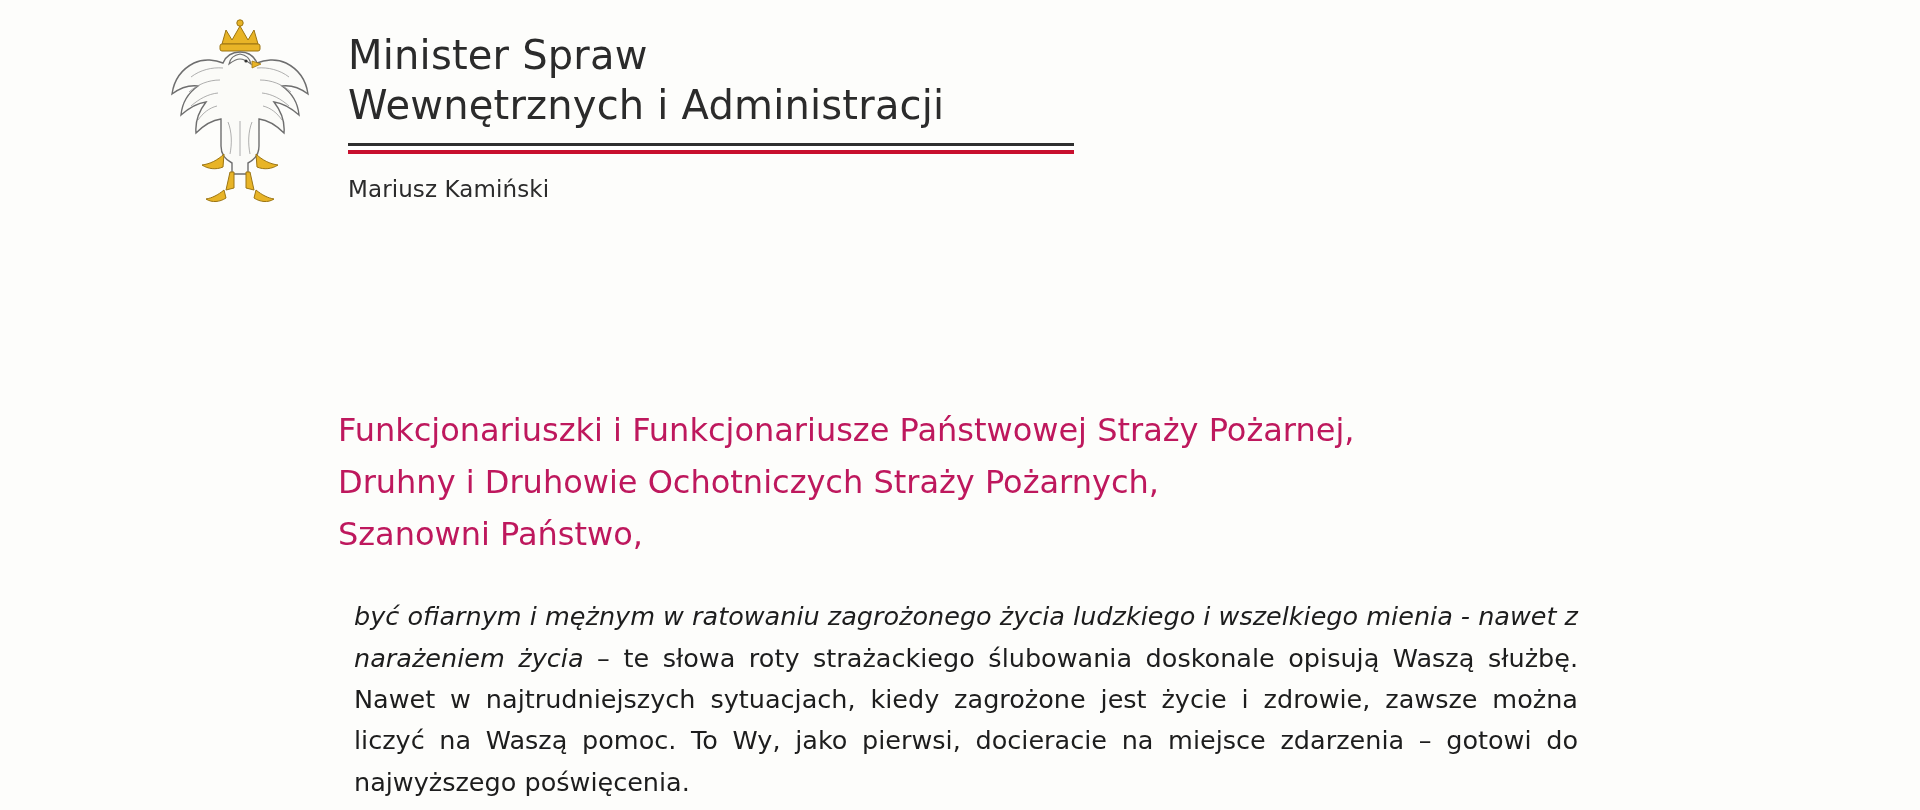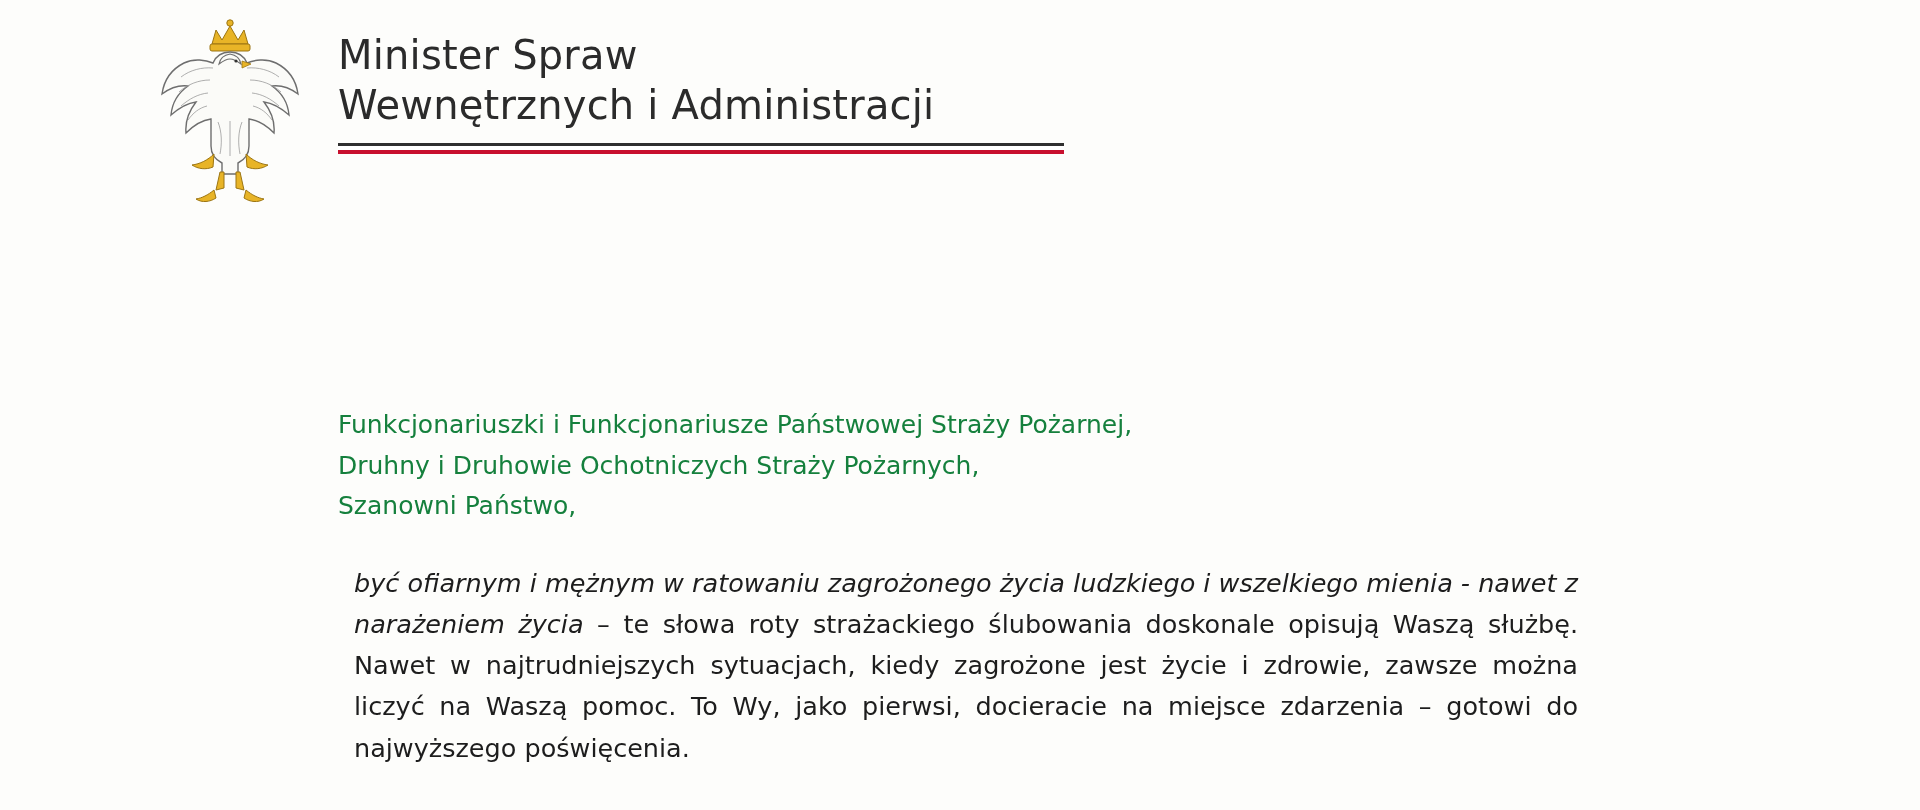--- a/index.html
+++ b/index.html
@@ -18,21 +18,21 @@
   .page {
     position: relative;
     width: 1920px;
     height: 810px;
     background: #fdfdfb;
   }
 
   
   .letterhead {
     position: absolute;
-    left: 150px;
+    left: 160px;
     top: 14px;
     width: 920px;
     height: 220px;
     text-decoration: underline;
   }
 
   .crest {
     position: absolute;
     left: 0;
     top: 0;
@@ -89,23 +89,23 @@
   
   .letter-body {
     position: absolute;
     left: 338px;
     top: 405px;
     width: 1240px;
   }
 
   .salutation {
     font-family: "DejaVu Sans", sans-serif;
-    font-size: 25px;
+    font-size: 32px;
     line-height: 1.62;
-    color: #15803d;
+    color: #be185d;
     white-space: pre-line;
   }
 
   .paragraph {
     margin-top: 36px;
     font-family: "DejaVu Sans", sans-serif;
     font-size: 25.5px;
     line-height: 1.62;
     color: #1d1d1d;
     text-align: justify;
@@ -194,20 +194,21 @@
     <div class="ministry-block">
       <div class="ministry-title">Minister Spraw
 Wewnętrznych i Administracji</div>
 
       <div class="rule-wrap">
         <div class="rule-top"></div>
         <div class="rule-mid"></div>
         <div class="rule-bottom"></div>
       </div>
 
+      <div class="minister-name">Mariusz Kamiński</div>
     </div>
   </div>
 
   <div class="letter-body">
     <div class="salutation">Funkcjonariuszki i Funkcjonariusze Państwowej Straży Pożarnej,
 Druhny i Druhowie Ochotniczych Straży Pożarnych,
 Szanowni Państwo,</div>
 
     <div class="paragraph">
       <span class="quote">być ofiarnym i mężnym w ratowaniu zagrożonego życia ludzkiego i wszelkiego mienia - nawet z narażeniem życia</span><span> – te słowa roty strażackiego ślubowania doskonale opisują Waszą służbę. Nawet w najtrudniejszych sytuacjach, kiedy zagrożone jest życie i zdrowie, zawsze można liczyć na Waszą pomoc. To Wy, jako pierwsi, docieracie na miejsce zdarzenia – gotowi do najwyższego poświęcenia.</span>

